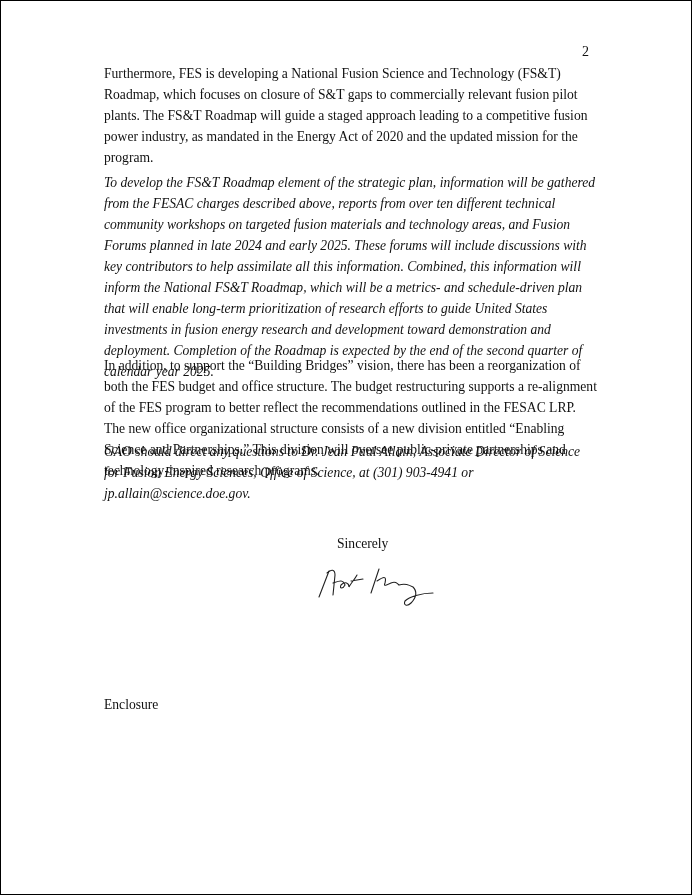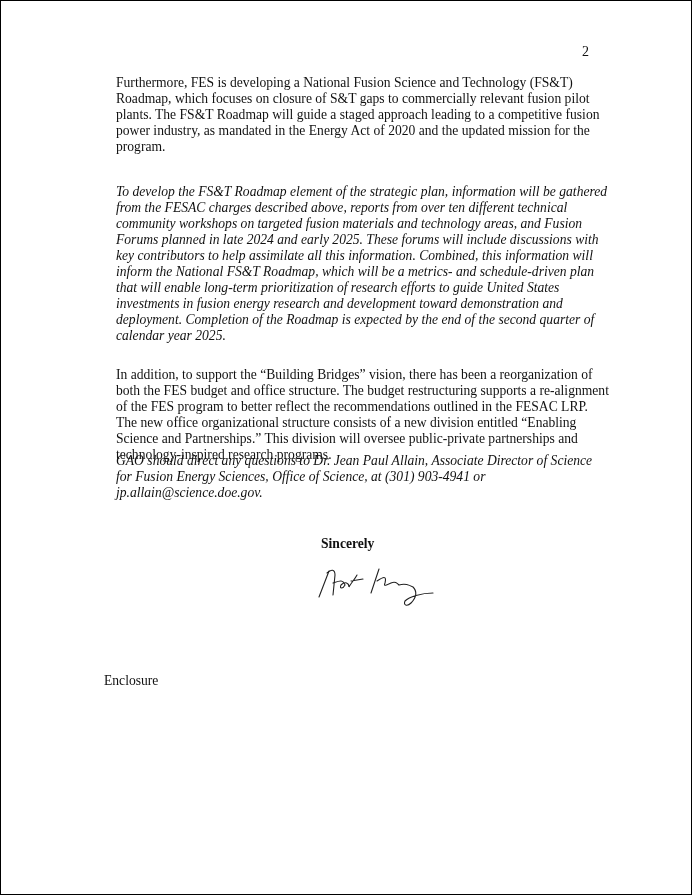--- a/index.html
+++ b/index.html
@@ -3,29 +3,29 @@
 <meta charset="utf-8">
 <style>
   html, body { margin: 0; padding: 0; background: #ffffff; }
   body { width: 692px; height: 895px; position: relative; overflow: hidden; }
   .page {
     position: absolute; left: 0; top: 0; width: 690px; height: 893px;
     border: 1px solid #000; background: #fff;
     font-family: "Liberation Serif", serif; color: #111; font-size: 13.6px;
   }
   .page-number { position: absolute; left: 581px; top: 43px; font-size: 14px; }
-  .para { position: absolute; left: 103px; width: 495px; line-height: 16px; margin: 12px; }
+  .para { position: absolute; left: 103px; width: 495px; line-height: 21px; margin: 0; }
   .p1 { top: 62px; }
   .p2 { top: 171px; font-style: italic; }
   .p3 { top: 354px; }
   .p4 { top: 440px; font-style: italic; }
-  .closing { position: absolute; left: 320px; top: 535px; font-weight: bold; }
+  .closing { position: absolute; left: 336px; top: 535px; }
   .signature { position: absolute; left: 312px; top: 560px; width: 130px; height: 50px; }
   .sig-block { position: absolute; left: 336px; top: 611px; line-height: 16px; }
-  .enclosure { position: absolute; left: 103px; top: 672px; }
+  .enclosure { position: absolute; left: 103px; top: 696px; }
 </style>
 </head>
 <body>
 
 <div class="page">
   <div class="page-number">2</div>
 
   <p class="para p1">Furthermore, FES is developing a National Fusion Science and Technology (FS&amp;T) Roadmap, which focuses on closure of S&amp;T gaps to commercially relevant fusion pilot plants.  The FS&amp;T Roadmap will guide a staged approach leading to a competitive fusion power industry, as mandated in the Energy Act of 2020 and the updated mission for the program.</p>
   <p class="para p2">To develop the FS&amp;T Roadmap element of the strategic plan, information will be gathered from the FESAC charges described above, reports from over ten different technical community workshops on targeted fusion materials and technology areas, and Fusion Forums planned in late 2024 and early 2025.  These forums will include discussions with key contributors to help assimilate all this information.  Combined, this information will inform the National FS&amp;T Roadmap, which will be a metrics- and schedule-driven plan that will enable long-term prioritization of research efforts to guide United States investments in fusion energy research and development toward demonstration and deployment.  Completion of the Roadmap is expected by the end of the second quarter of calendar year 2025.</p>
   <p class="para p3">In addition, to support the “Building Bridges” vision, there has been a reorganization of both the FES budget and office structure.  The budget restructuring supports a re-alignment of the FES program to better reflect the recommendations outlined in the FESAC LRP.  The new office organizational structure consists of a new division entitled “Enabling Science and Partnerships.”  This division will oversee public-private partnerships and technology-inspired research programs.</p>

